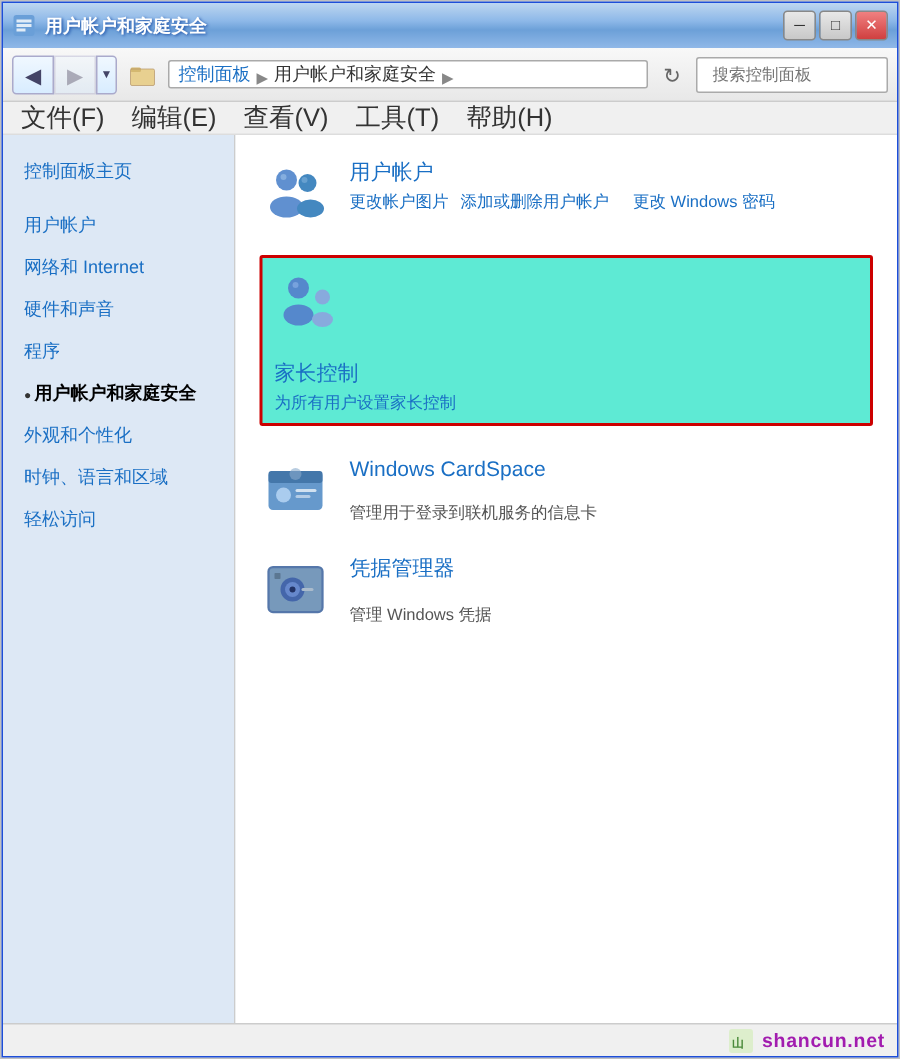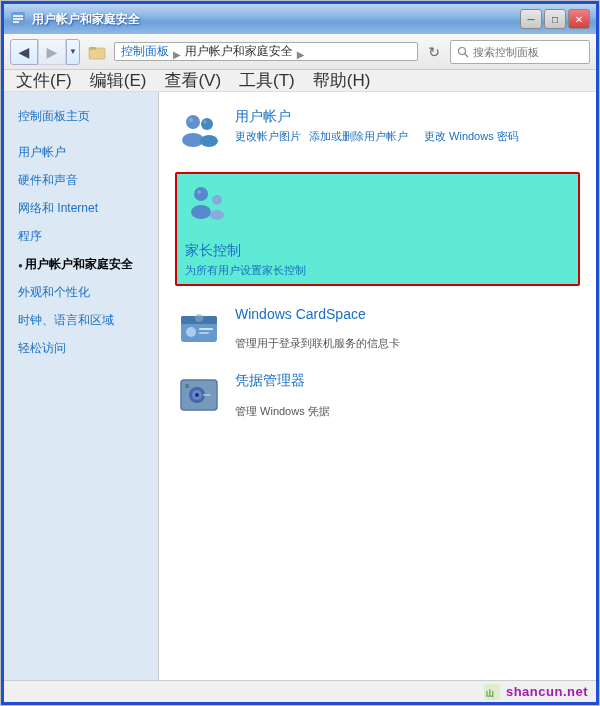--- a/index.html
+++ b/index.html
@@ -10,21 +10,21 @@
       font-family: 'SimSun', '宋体', sans-serif;
       font-size: 12px;
       overflow: hidden;
     }
 
     
     .window {
       width: 598px;
       height: 704px;
       margin: 1px;
-      border: 3px solid #1d4ed8;
+      border: 1px solid #1d4ed8;
       background: #f0f0f0;
       display: flex;
       flex-direction: column;
       box-shadow: inset 0 0 0 1px #fff;
     }
 
     
     .title-bar {
       height: 30px;
       background: linear-gradient(to bottom, #bdd6f0 0%, #8db8e8 40%, #6ca0d8 60%, #90b8e8 100%);
@@ -159,21 +159,21 @@
     
     .search-bar {
       display: flex;
       align-items: center;
       height: 24px;
       background: white;
       border: 1px solid #aaa;
       border-radius: 2px;
       padding: 0 6px;
       gap: 4px;
-      width: 140px;
+      width: 128px;
     }
     .search-input {
       border: none;
       outline: none;
       font-size: 11px;
       color: #888;
       width: 110px;
       background: transparent;
     }
 
@@ -386,22 +386,22 @@
     <span class="menu-item">工具(T)</span>
     <span class="menu-item">帮助(H)</span>
   </div>
 
   <div class="content-area">
 
     <div class="sidebar">
       <div class="sidebar-item">控制面板主页</div>
       <div style="height:8px;"></div>
       <div class="sidebar-item">用户帐户</div>
+      <div class="sidebar-item">网络和 Internet</div>
       <div class="sidebar-item">硬件和声音</div>
-      <div class="sidebar-item">网络和 Internet</div>
       <div class="sidebar-item">程序</div>
       <div class="sidebar-item active">用户帐户和家庭安全</div>
       <div class="sidebar-item">外观和个性化</div>
       <div class="sidebar-item">时钟、语言和区域</div>
       <div class="sidebar-item">轻松访问</div>
     </div>
 
     <div class="main-panel">
 
       <div class="category-item">

